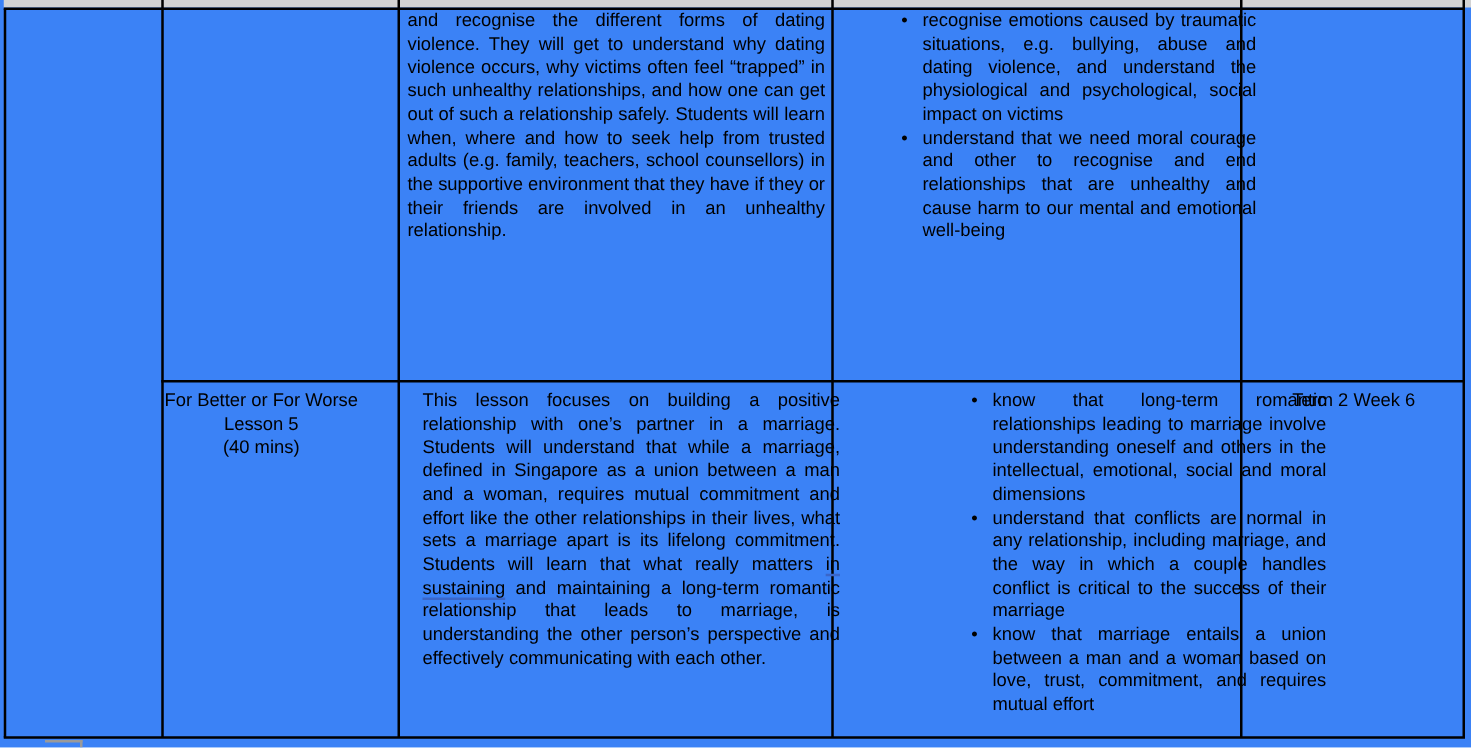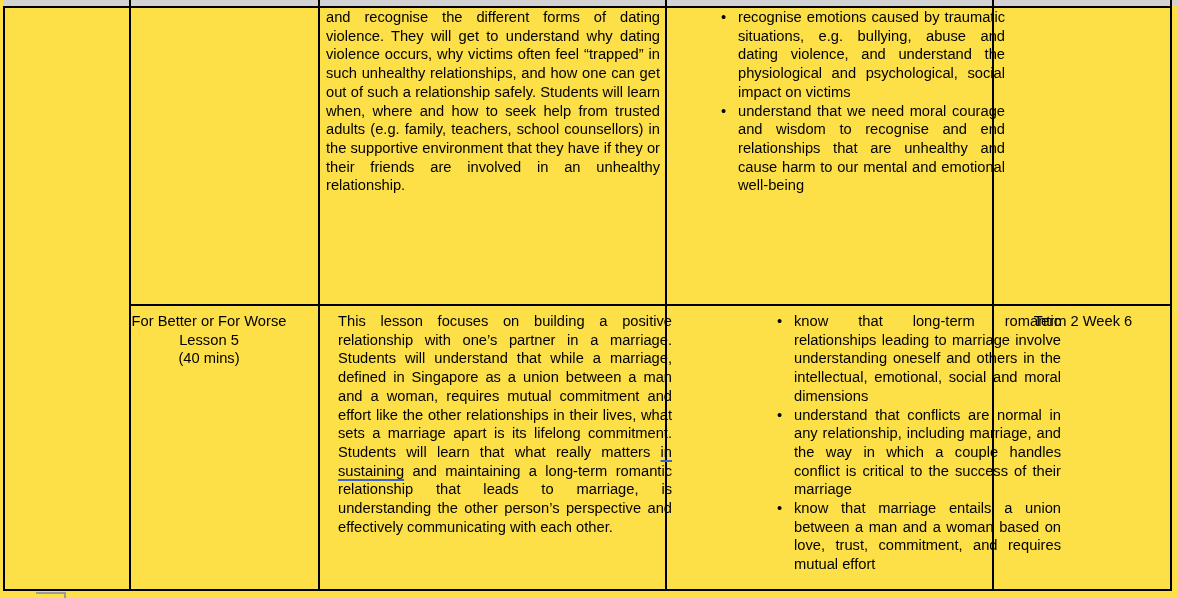--- a/index.html
+++ b/index.html
@@ -1,20 +1,20 @@
 <!DOCTYPE html>
 <html><head>
 <meta charset="utf-8">
 <style>
   html, body { margin: 0; padding: 0; background: #ffffff; }
   .page {
     position: relative;
     width: 1177px;
     height: 598px;
-    background: #fde047;
+    background: #3b82f6;
     overflow: hidden;
     font-family: "Liberation Sans", sans-serif;
     font-size: 14.7px;
     line-height: 18.7px;
     color: #000000;
   }
   .band {
     position: absolute;
     left: 3px; top: 0; width: 1174px; height: 6px;
     background: #d3d3d3;
@@ -96,21 +96,21 @@
   <div class="vl v-de"></div>
   <div class="vl v-right"></div>
   <div class="hl h-top"></div>
   <div class="hl h-mid"></div>
   <div class="hl h-bottom"></div>
 
   <div class="cell desc desc1">and recognise the different forms of dating violence. They will get to understand why dating violence occurs, why victims often feel “trapped” in such unhealthy relationships, and how one can get out of such a relationship safely. Students will learn when, where and how to seek help from trusted adults (e.g. family, teachers, school counsellors) in the supportive environment that they have if they or their friends are involved in an unhealthy relationship.</div>
 
   <div class="objectives obj1">
     <div class="objective">recognise emotions caused by traumatic situations, e.g. bullying, abuse and dating violence, and understand the physiological and psychological, social impact on victims</div>
-    <div class="objective">understand that we need moral courage and wisdom to recognise and end relationships that are unhealthy and cause harm to our mental and emotional well-being</div>
+    <div class="objective">understand that we need moral courage and other to recognise and end relationships that are unhealthy and cause harm to our mental and emotional well-being</div>
   </div>
 
   <div class="cell title2">
     <div>For Better or For Worse</div>
     <div>Lesson 5</div>
     <div>(40 mins)</div>
   </div>
 
   <div class="cell desc desc2"><span>This lesson focuses on building a positive relationship with one’s partner in a marriage. Students will understand that while a marriage, defined in Singapore as a union between a man and a woman, requires mutual commitment and effort like the other relationships in their lives, what sets a marriage apart is its lifelong commitment. Students will learn that what really matters </span><span class="ins">in sustaining</span><span> and maintaining a long-term romantic relationship that leads to marriage, is understanding the other person’s perspective and effectively communicating with each other.</span></div>
 

